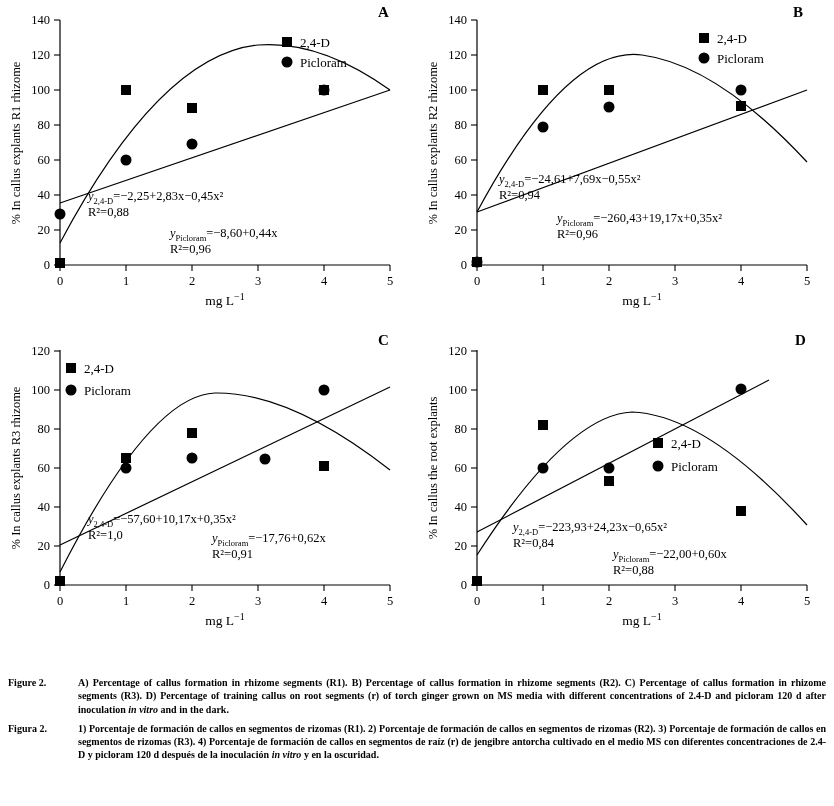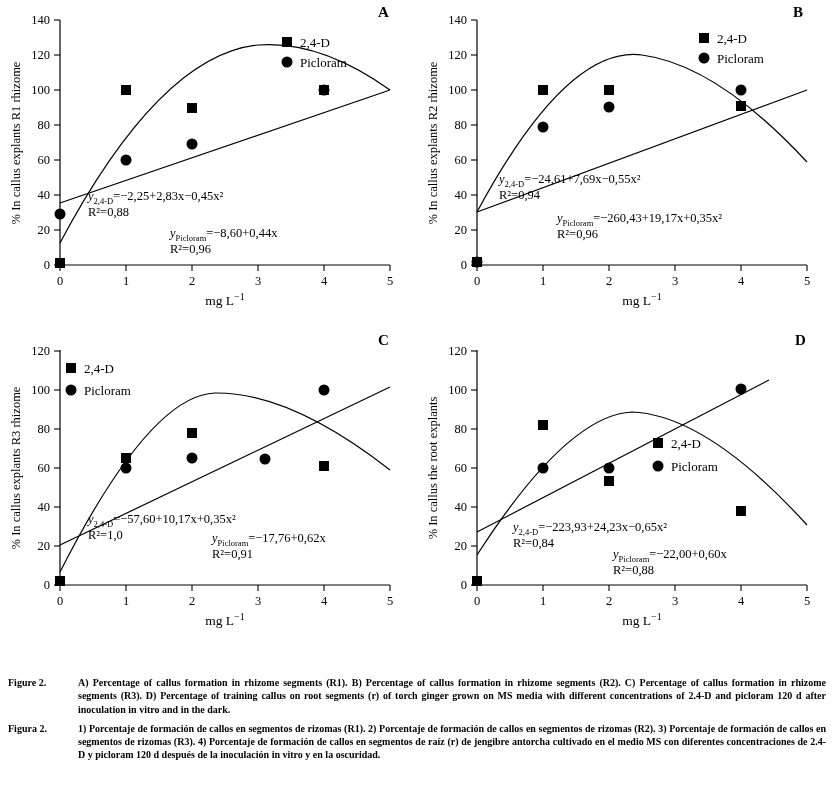--- a/index.html
+++ b/index.html
@@ -19,21 +19,21 @@
     position:absolute;font-size:15px;font-weight:bold;font-family:"Liberation Serif",serif;
   }
   .caption{
     position:absolute;left:8px;top:676px;width:818px;
     font-size:10px;line-height:1.33;font-weight:bold;
     font-family:"Liberation Serif", serif;
     text-align:justify;
   }
   .caption p{margin:0 0 6px 0;text-indent:0;padding-left:70px;position:relative;}
   .caption p .lead{position:absolute;left:0;top:0;width:66px;}
-  .it{}
+  .it{font-style:italic;}
   text{font-family:"Liberation Serif", serif;}
 </style>
 </head>
 <body>
 
 <div class="figure-wrap">
 
   <div class="panel panel-A">
     <svg width="417" height="310" viewBox="0 0 417 310">
 

